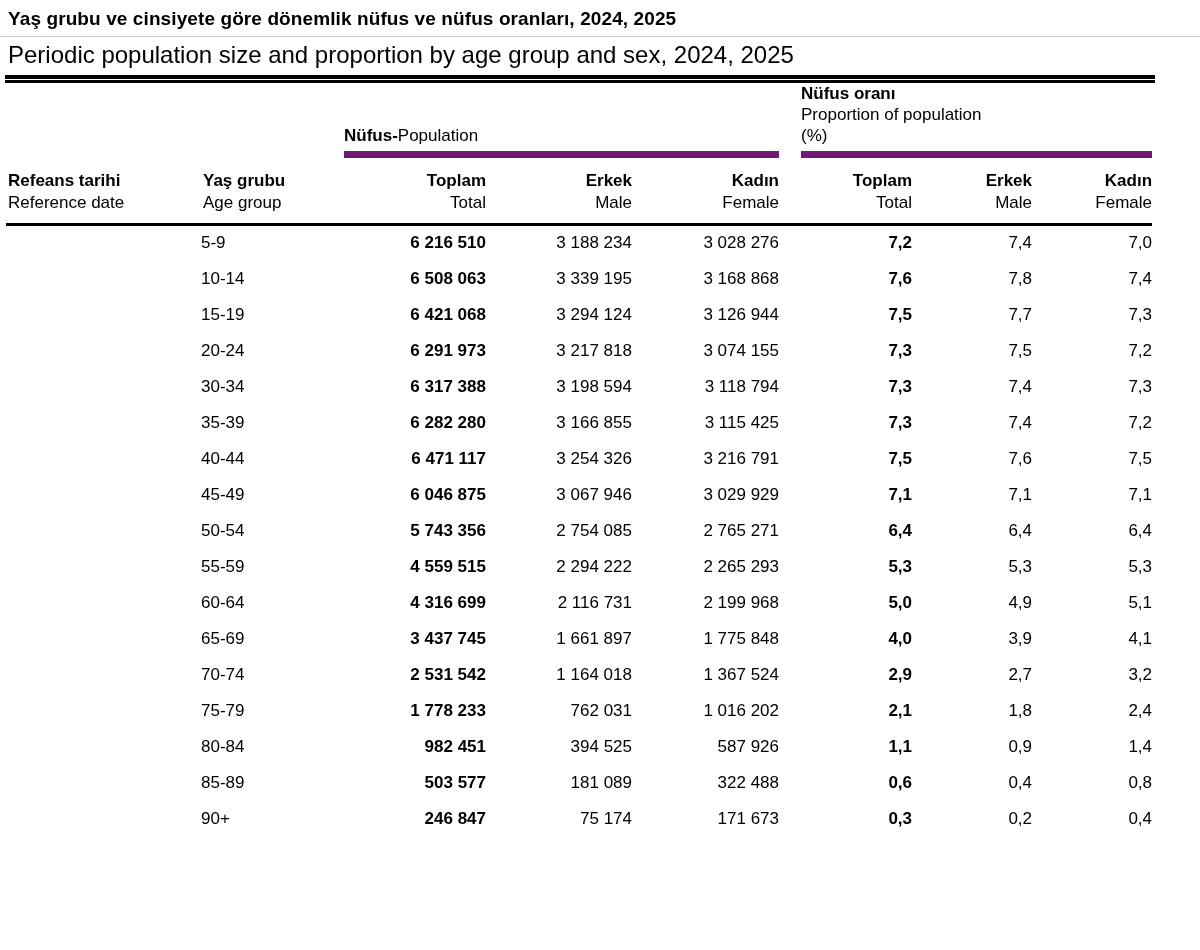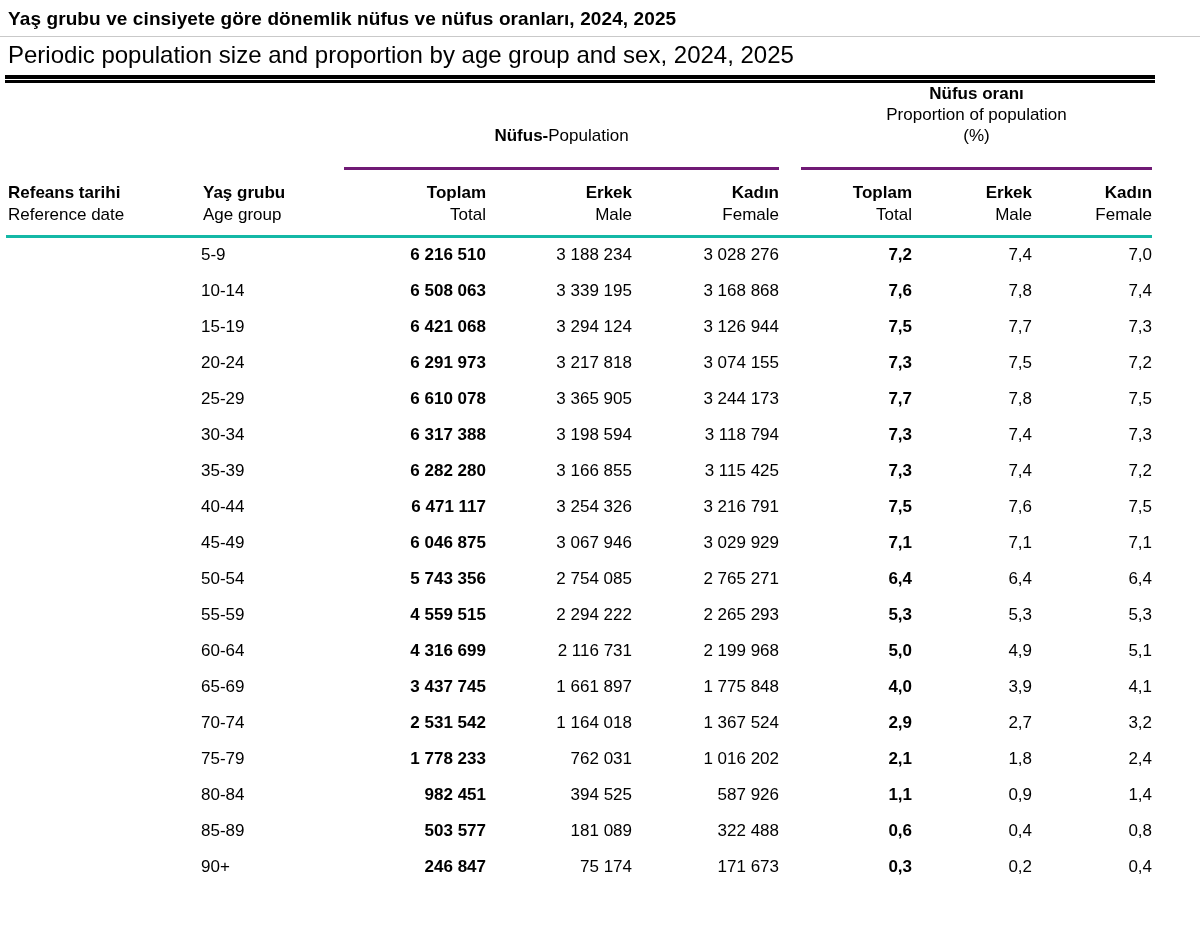--- a/index.html
+++ b/index.html
@@ -59,31 +59,31 @@
   col.c5 { width: 147px; }
   col.c6 { width: 133px; }
   col.c7 { width: 120px; }
   col.c8 { width: 120px; }
 
   thead th { font-weight: 400; }
 
   
   tr.group-row th { vertical-align: bottom; padding: 0; }
   .group-inner {
-    border-bottom: 3px solid #701a75;
-    padding-bottom: 21px;
-    text-align: center;
+    border-bottom: 7px solid #701a75;
+    padding-bottom: 5px;
+    text-align: left;
     line-height: 21px;
   }
   .group-inner.prop { margin-left: 22px; }
 
   
   tr.colhead-row th {
     vertical-align: bottom;
-    border-bottom: 3px solid #14b8a6;
+    border-bottom: 3px solid #000000;
     padding: 12px 0 9px 0;
     line-height: 22px;
   }
   tr.colhead-row th.left  { text-align: left; padding-left: 2px; }
   tr.colhead-row th.right { text-align: right; }
 
   .b { font-weight: 700; }
 
   
   tbody td {
@@ -206,30 +206,20 @@
           <td class="age">20-24</td>
           <td class="num b">6 291 973</td>
           <td class="num">3 217 818</td>
           <td class="num">3 074 155</td>
           <td class="num b">7,3</td>
           <td class="num">7,5</td>
           <td class="num">7,2</td>
         </tr>
         <tr>
           <td class="date"></td>
-          <td class="age">25-29</td>
-          <td class="num b">6 610 078</td>
-          <td class="num">3 365 905</td>
-          <td class="num">3 244 173</td>
-          <td class="num b">7,7</td>
-          <td class="num">7,8</td>
-          <td class="num">7,5</td>
-        </tr>
-        <tr>
-          <td class="date"></td>
           <td class="age">30-34</td>
           <td class="num b">6 317 388</td>
           <td class="num">3 198 594</td>
           <td class="num">3 118 794</td>
           <td class="num b">7,3</td>
           <td class="num">7,4</td>
           <td class="num">7,3</td>
         </tr>
         <tr>
           <td class="date"></td>

